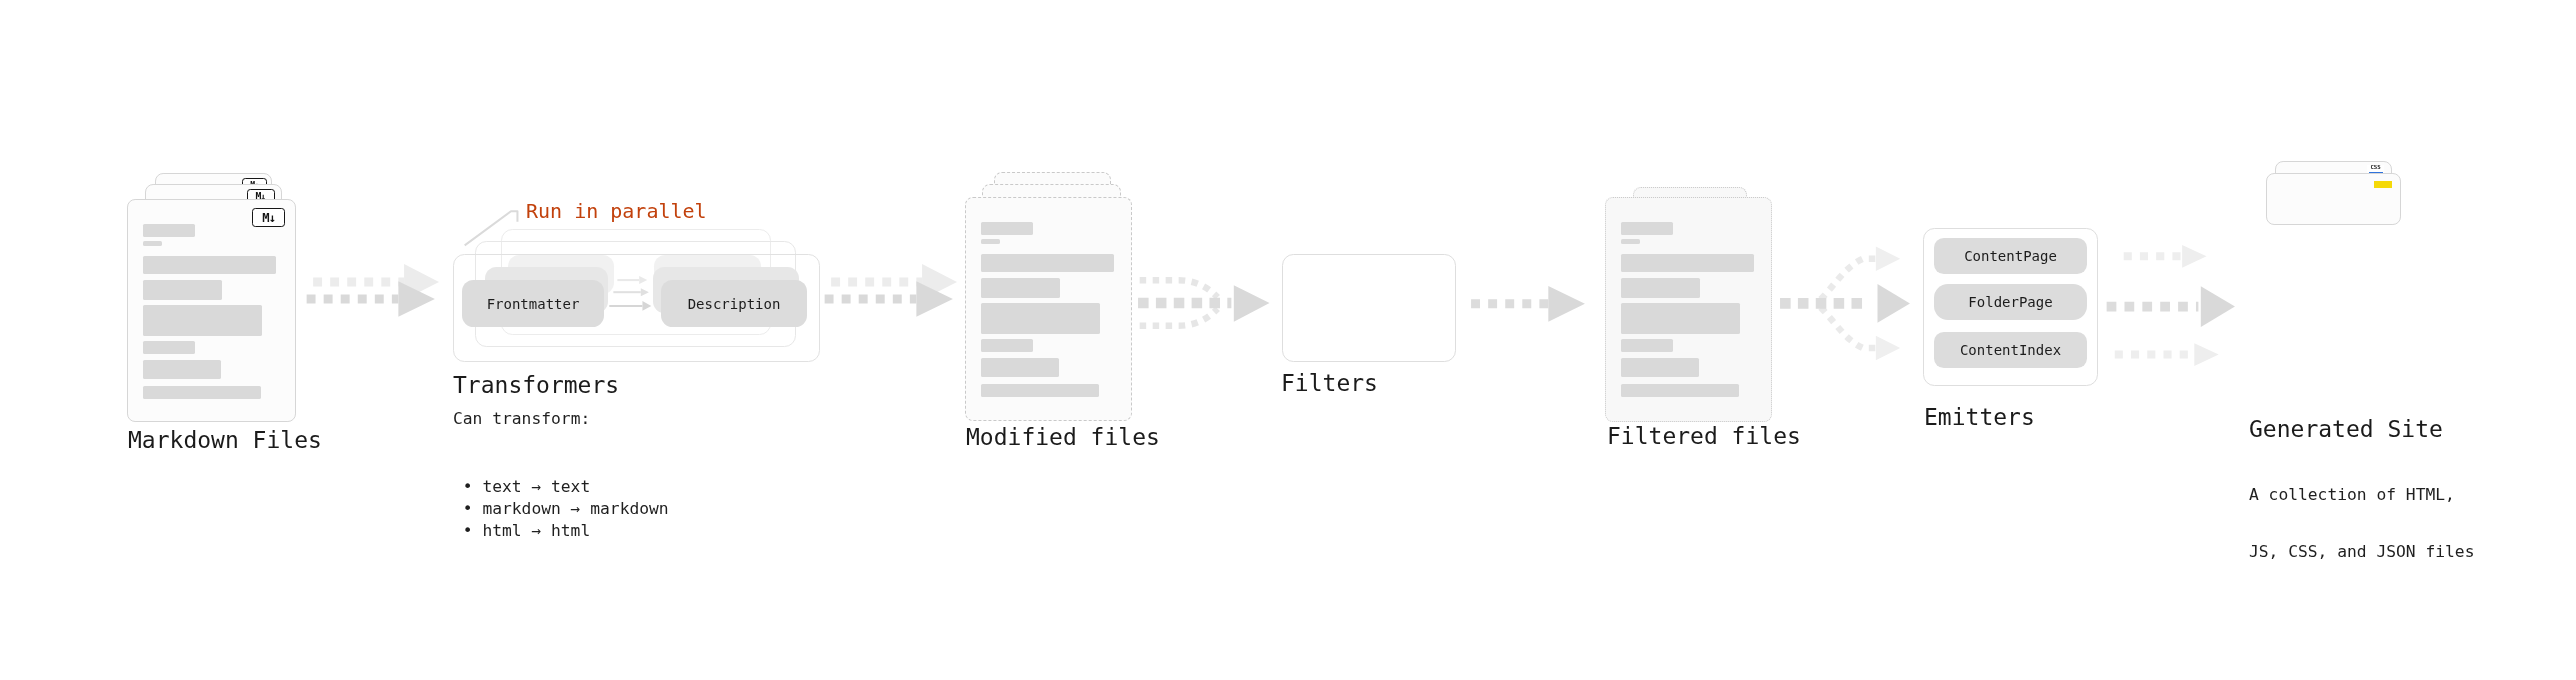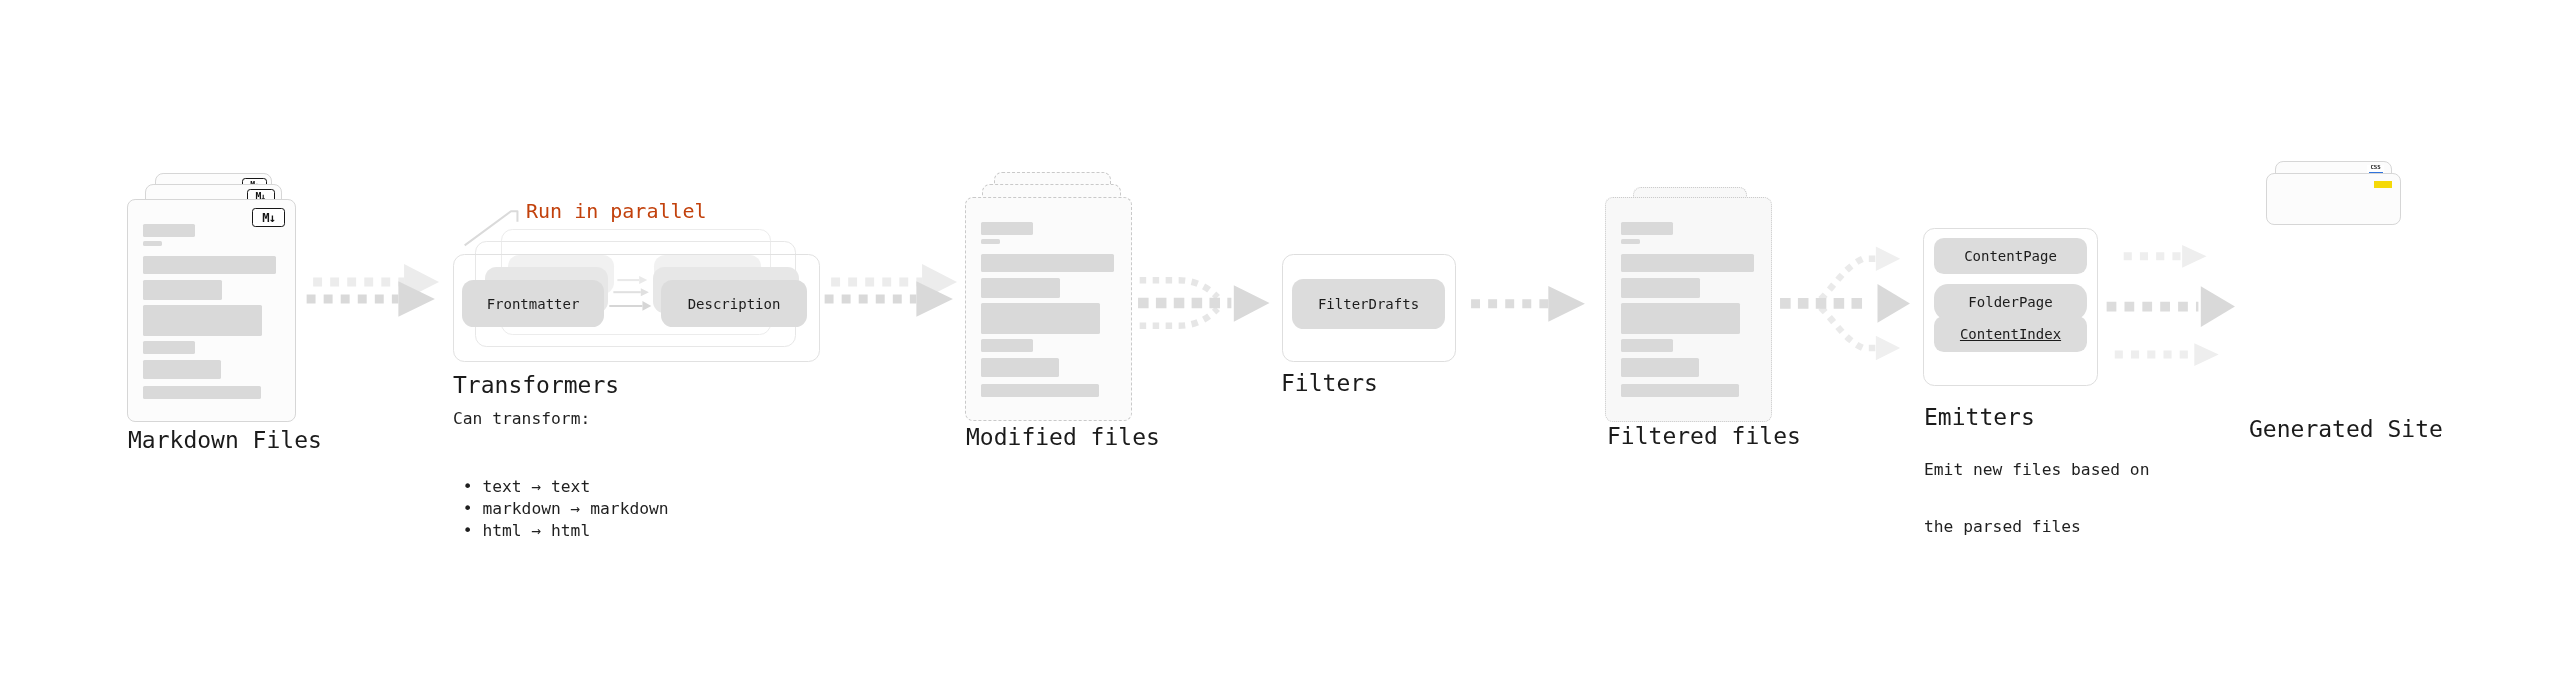--- a/index.html
+++ b/index.html
@@ -141,21 +141,20 @@
   <div class="label" style="left:966px;top:423px;">Modified files</div>
 
   <svg class="abs" style="left:1134px;top:268px;" width="142" height="70" viewBox="0 0 175 86">
     <path d="M7 15 H55 Q83 15 103 36" stroke="#e6e6e6" stroke-width="8" stroke-dasharray="8 8" fill="none"></path>
     <path d="M7 71 H55 Q83 71 103 50" stroke="#e6e6e6" stroke-width="8" stroke-dasharray="8 8" fill="none"></path>
     <path d="M5 43 H120" stroke="#dcdcdc" stroke-width="13" stroke-dasharray="13 9" fill="none"></path>
     <polygon points="123,21 167,43 123,66" fill="#d9d9d9"></polygon>
   </svg>
 
   <div class="obox" style="left:1282px;top:254px;width:172px;height:106px;"></div>
-  <div class="pill" style="left:1292px;top:279px;width:153px;height:50px;">FilterDrafts</div>
   <div class="label" style="left:1281px;top:369px;">Filters</div>
 
   <svg class="abs" style="left:1467px;top:268px;" width="122" height="57" viewBox="0 0 150 70">
     <path d="M5 44 H100" stroke="#dcdcdc" stroke-width="11" stroke-dasharray="11 10" fill="none"></path>
     <polygon points="100,22 145,44 100,66" fill="#d9d9d9"></polygon>
   </svg>
 
   <div class="card dotted" style="left:1633px;top:187px;width:112px;height:36px;"></div>
   <div class="card dotted skeleton-host" style="left:1605px;top:197px;width:165px;height:223px;">
       <div class="bar" style="left: 15.4px; top: 24.4px; width: 52px; height: 12.2px;"></div>
@@ -174,26 +173,22 @@
     <polygon points="123,13 153,28 123,43" fill="#efefef"></polygon>
     <path d="M55 88 C73 106 85 128 107 138 H123" stroke="#eaeaea" stroke-width="8" stroke-dasharray="8 8" fill="none"></path>
     <polygon points="123,123 153,138 123,153" fill="#efefef"></polygon>
     <path d="M5 83 H115" stroke="#dcdcdc" stroke-width="13" stroke-dasharray="13 9" fill="none"></path>
     <polygon points="125,59 165,83 125,107" fill="#d9d9d9"></polygon>
   </svg>
 
   <div class="obox" style="left:1923px;top:228px;width:173px;height:156px;"></div>
   <div class="pill" style="left:1934px;top:238px;width:153px;height:36px;border-radius:9.8px;">ContentPage</div>
   <div class="pill" style="left:1934px;top:284px;width:153px;height:36px;border-radius:14px;">FolderPage</div>
-  <div class="pill" style="left:1934px;top:316px;width:153px;height:36px;border-radius:9.8px;text-decoration:underline;">ContentIndex</div>
+  <div class="pill" style="left:1934px;top:332px;width:153px;height:36px;border-radius:9.8px;">ContentIndex</div>
   <div class="label" style="left:1924px;top:403px;">Emitters</div>
-  <div class="desc" style="left:1924px;top:424px;">
-    <div>Emit new files based on</div>
-    <div>the parsed files</div>
-  </div>
 
   <svg class="abs" style="left:2105px;top:240px;" width="134" height="130" viewBox="0 0 165 160">
     <g>
       <path d="M23 20 H93" stroke="#eeeeee" stroke-width="10" stroke-dasharray="10 10" fill="none"></path>
       <polygon points="95,6 125,20 95,34" fill="#eeeeee"></polygon>
     </g>
     <g>
       <path d="M2 82 H115" stroke="#dcdcdc" stroke-width="12" stroke-dasharray="12 10" fill="none"></path>
       <polygon points="118,57 160,82 118,107" fill="#d9d9d9"></polygon>
     </g>
@@ -206,15 +201,19 @@
   <div class="card" style="left:2275px;top:161px;width:115px;height:50px;">
     <div class="css-badge">
       <span class="css-txt">CSS</span>
       <span class="css-bar"></span>
     </div>
   </div>
   <div class="card" style="left:2266px;top:173px;width:133px;height:50px;">
     <div class="js-badge"></div>
   </div>
   <div class="label" style="left:2249px;top:415px;">Generated Site</div>
+  <div class="desc" style="left:2249px;top:449px;">
+    <div>A collection of HTML,</div>
+    <div>JS, CSS, and JSON files</div>
+  </div>
 
 </div>
 
 
 </body></html>

